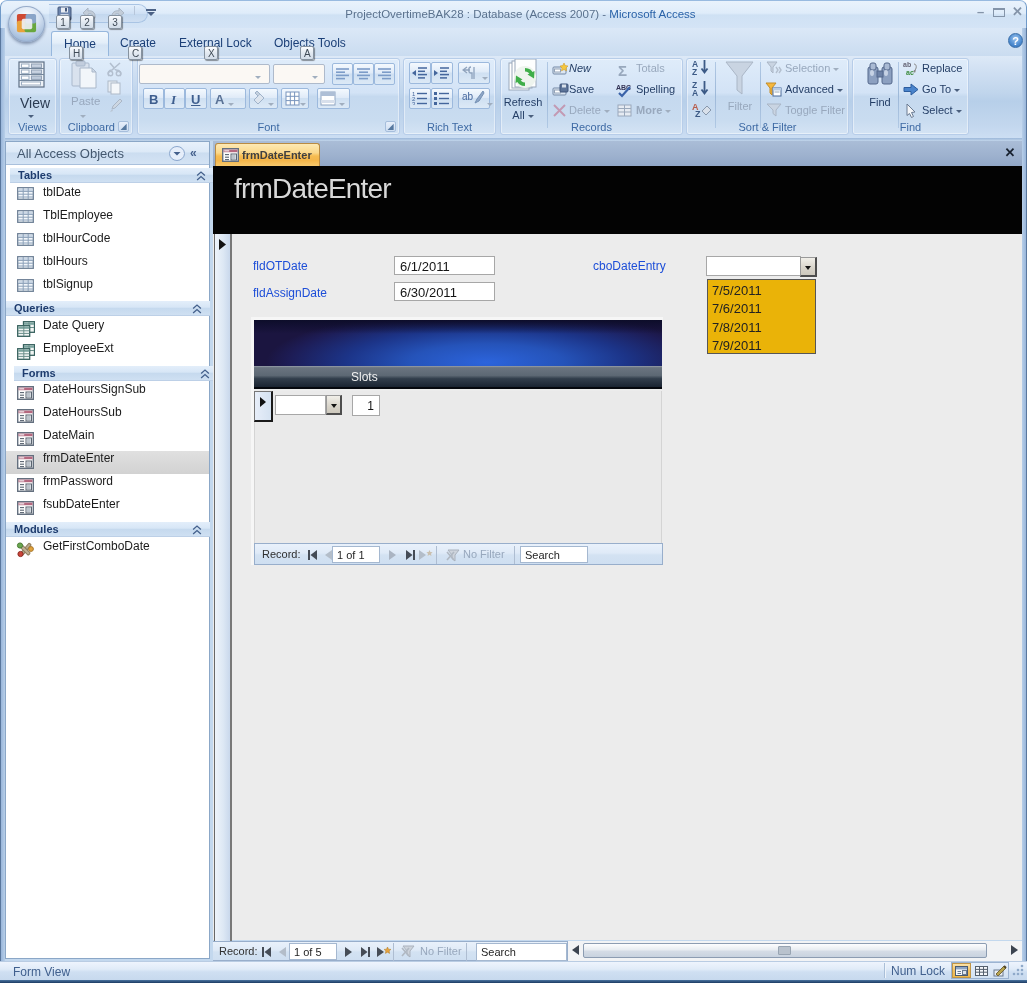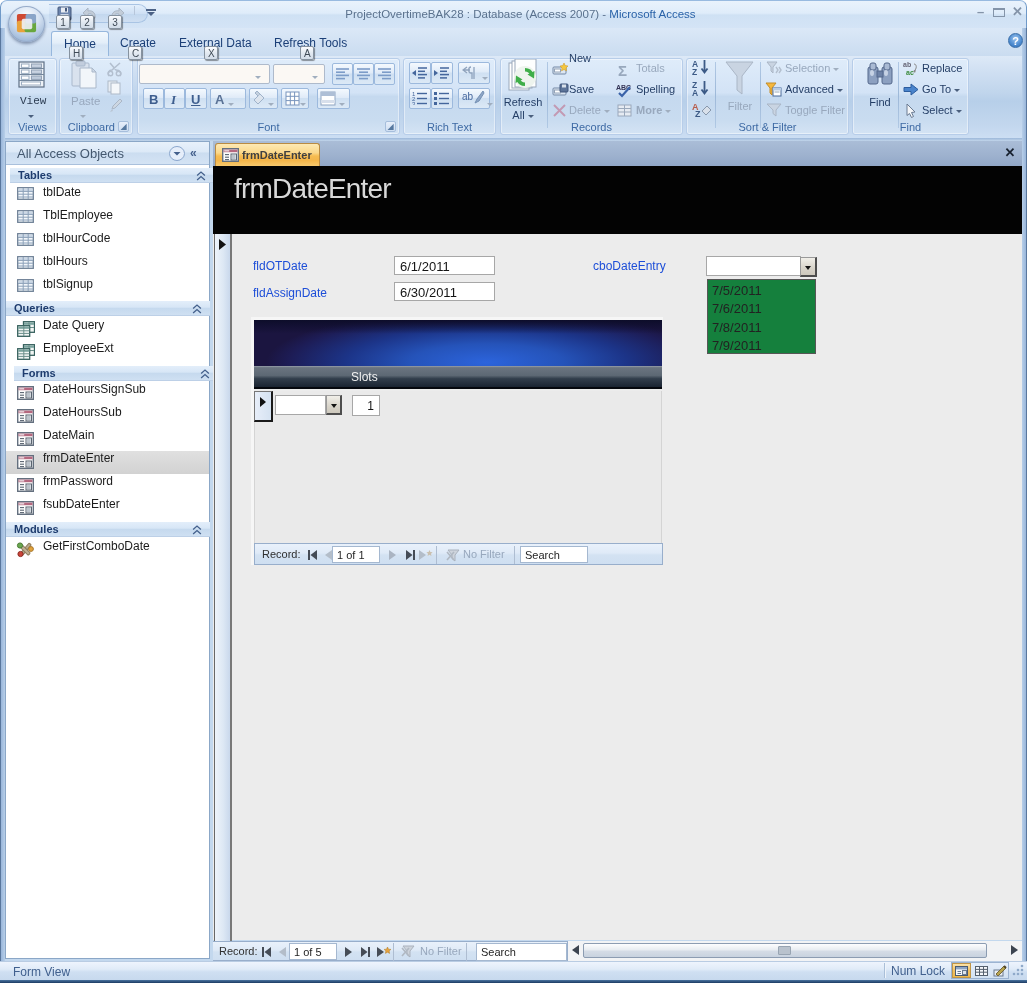--- a/index.html
+++ b/index.html
@@ -123,22 +123,22 @@
 <div class="abs" style="left:993px;top:8px;width:12px;height:9px;border:1.5px solid #8494a9;border-top:2.5px solid #8494a9;"></div>
 <div class="abs" style="left:1012px;top:4px;width:13px;height:13px;color:#8494a9;font-weight:bold;font-size:13px;">✕</div>
 
 <div class="keytip" style="left:56px;top:15px;width:14px;">1</div>
 <div class="keytip" style="left:80px;top:15px;width:14px;">2</div>
 <div class="keytip" style="left:108px;top:15px;width:14px;">3</div>
 
 <div id="tabrow" class="abs"></div>
 <div class="abs rtab active" style="left:51px;">Home</div>
 <div class="abs rtab" style="left:108px;">Create</div>
-<div class="abs rtab" style="left:167px;">External Data</div>
-<div class="abs rtab" style="left:262px;">Refresh Tools</div>
+<div class="abs rtab" style="left:167px;">External Lock</div>
+<div class="abs rtab" style="left:262px;">Objects Tools</div>
 <div id="helpbtn" class="abs">?</div>
 
 <div class="keytip" style="left:69px;top:46px;width:14px;">H</div>
 <div class="keytip" style="left:128px;top:46px;width:14px;">C</div>
 <div class="keytip" style="left:204px;top:46px;width:14px;">X</div>
 <div class="keytip" style="left:300px;top:46px;width:14px;">A</div>
 
 <div id="ribbon" class="abs"></div>
 <div id="ribbonedge" class="abs"></div>
 <div class="abs" style="left:1px;top:139px;width:1025px;height:822px;background:#c3d8ee;z-index:-1;"></div>
@@ -175,21 +175,21 @@
       <line x1="1" y1="19.5" x2="26" y2="19.5"></line>
     </g>
     <rect x="13.5" y="3" width="10" height="3.4" fill="#c9d3e1" stroke="#92a1b5"></rect>
     <rect x="13.5" y="9" width="10" height="3.4" fill="#c9d3e1" stroke="#92a1b5"></rect>
     <rect x="13.5" y="15" width="10" height="3.4" fill="#bfcbdb" stroke="#92a1b5"></rect>
     <rect x="3.5" y="3" width="7.5" height="3.4" fill="#fff" stroke="#9cadc1"></rect>
     <rect x="3.5" y="9" width="7.5" height="3.4" fill="#fff" stroke="#9cadc1"></rect>
     <rect x="3.5" y="15" width="7.5" height="3.4" fill="#fff" stroke="#9cadc1"></rect>
     <rect x="3.5" y="21" width="19" height="3" fill="#fff" stroke="#9cadc1"></rect>
   </svg>
-<div class="rtxt" style="left:20px;top:95px;font-size:11px;color:#2c3c52;font-family:Liberation Mono, monospace;">View</div>
+<div class="rtxt" style="left:20px;top:95px;font-size:14px;color:#2c3c52;">View</div>
 <div class="abs" style="left:28px;top:109px;"><span class="darr"></span></div>
 
 <svg class="abs" style="left:70px;top:60px;" width="28" height="30" viewBox="0 0 28 30">
     <rect x="2" y="3" width="17" height="23" rx="1" fill="#d9e2ee" stroke="#a9b8cc"></rect>
     <rect x="6" y="1" width="9" height="5" rx="1" fill="#c2cddd" stroke="#a9b8cc"></rect>
     <path d="M10 8 h12 l4 4 v16 h-16 z" fill="#f2f6fa" stroke="#aab8ca"></path>
     <path d="M22 8 l4 4 h-4 z" fill="#cfdae8" stroke="#aab8ca"></path>
   </svg>
 <div class="rtxt gray" style="left:71px;top:95px;font-size:11.5px;">Paste</div>
 <div class="abs" style="left:80px;top:109px;"><span class="darr g"></span></div>
@@ -342,21 +342,21 @@
     <path d="M8.5 24 L9 16.5 L15.5 20.5 Z" fill="#3fae49"></path>
   </svg>
 <div class="bigtxt" style="left:503px;top:96px;width:40px;">Refresh</div>
 <div class="bigtxt" style="left:503px;top:109px;width:40px;">All <span class="darr"></span></div>
 <div class="rsep" style="left:547px;top:62px;height:66px;"></div>
 <svg class="abs" style="left:552px;top:62px;" width="17" height="14" viewBox="0 0 17 14">
     <rect x="1" y="5" width="13" height="7" rx="1" fill="#dce6f2" stroke="#7388a5"></rect>
     <rect x="2.5" y="7" width="6" height="3" fill="#fff" stroke="#93a3b8"></rect>
     <path d="M12 1 l1.2 2.6 2.8 .4 -2 2 .5 2.8 -2.5 -1.3 -2.5 1.3 .5 -2.8 -2 -2 2.8 -.4 Z" fill="#f4c73f" stroke="#cf9a2c" stroke-width=".6"></path>
   </svg>
-<div class="rtxt" style="left:569px;top:52px;">New</div>
+<div class="rtxt" style="left:569px;top:62px;font-style:italic;">New</div>
 <svg class="abs" style="left:552px;top:83px;" width="17" height="14" viewBox="0 0 17 14">
     <rect x="1" y="5" width="13" height="7" rx="1" fill="#dce6f2" stroke="#7388a5"></rect>
     <rect x="2.5" y="7" width="6" height="3" fill="#fff" stroke="#93a3b8"></rect>
     <rect x="8" y="1" width="8" height="8" rx="1" fill="#5c7499" stroke="#3f557a"></rect>
     <rect x="10" y="1.5" width="4" height="3" fill="#d8e0ea"></rect>
   </svg>
 <div class="rtxt" style="left:569px;top:83px;">Save</div>
 <svg class="abs" style="left:553px;top:104px;" width="13" height="13" viewBox="0 0 13 13">
     <g stroke="#b24" stroke-width="2" opacity=".35">
       <line x1="1" y1="1" x2="12" y2="12"></line>
@@ -657,21 +657,21 @@
       <path d="M1 0 L8 5.5 L1 11 Z" fill="#111"></path>
     </svg>
 
   <div class="flabel" style="left:40px;top:25px;">fldOTDate</div>
   <div class="fbox" style="left:181px;top:22px;width:101px;height:19px;">6/1/2011</div>
   <div class="flabel" style="left:40px;top:52px;">fldAssignDate</div>
   <div class="fbox" style="left:181px;top:48px;width:101px;height:19px;">6/30/2011</div>
   <div class="flabel" style="left:380px;top:25px;">cboDateEntry</div>
   <div class="fbox" style="left:493px;top:22px;width:95px;height:20px;"></div>
   <div class="combo-btn" style="left:587px;top:23px;width:17px;height:20px;"></div>
-  <div class="abs" style="left:494px;top:45px;width:109px;height:75px;background:#15803d;border:1px solid #565656;z-index:20;">
+  <div class="abs" style="left:494px;top:45px;width:109px;height:75px;background:#eab308;border:1px solid #565656;z-index:20;">
     <div class="abs" style="left:4px;top:3px;font-size:13px;color:#222;">7/5/2011</div>
     <div class="abs" style="left:4px;top:21px;font-size:13px;color:#222;">7/6/2011</div>
     <div class="abs" style="left:4px;top:40px;font-size:13px;color:#222;">7/8/2011</div>
     <div class="abs" style="left:4px;top:58px;font-size:13px;color:#222;">7/9/2011</div>
   </div>
 
   <div class="abs" style="left:38px;top:83px;width:412px;height:3px;background:#f6f6f6;"></div>
   <div class="abs" style="left:38px;top:83px;width:3px;height:248px;background:#f6f6f6;"></div>
   <div id="sfband" class="abs"></div>
   <div id="sfslots" class="abs">

